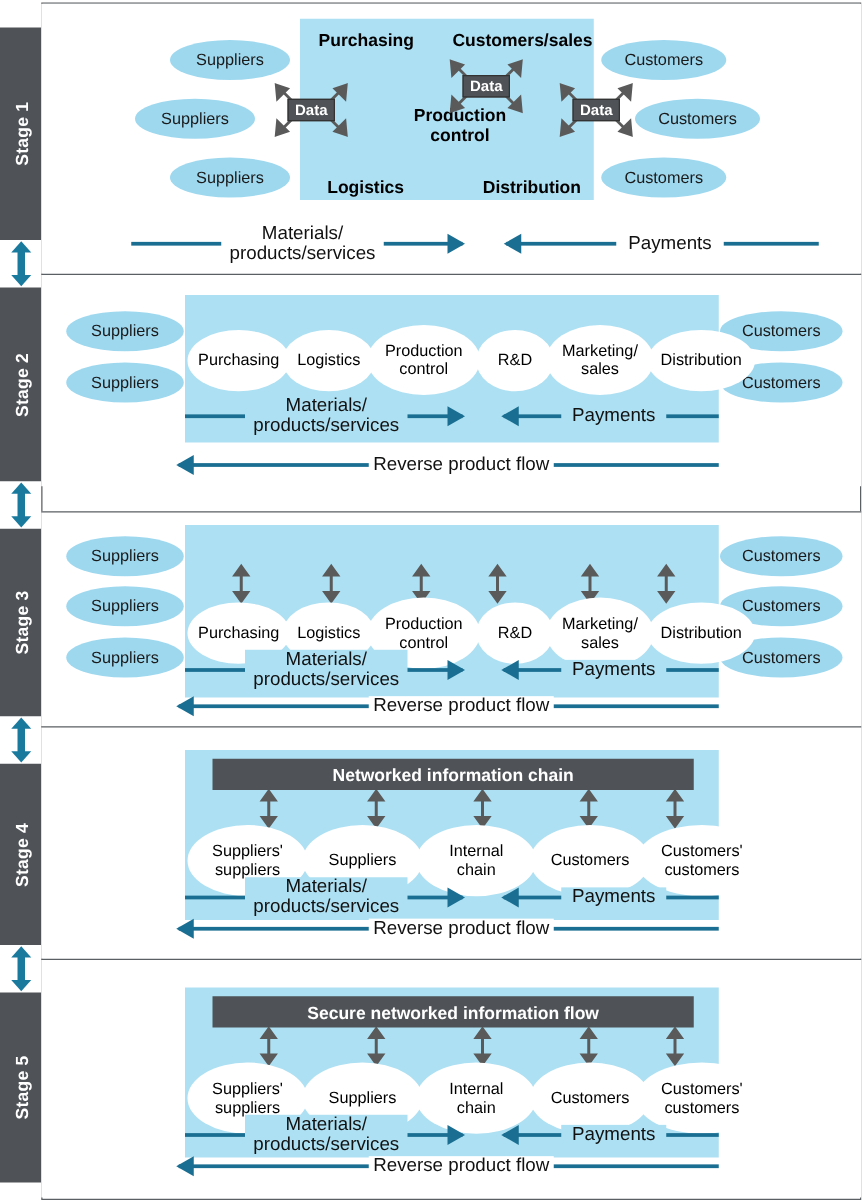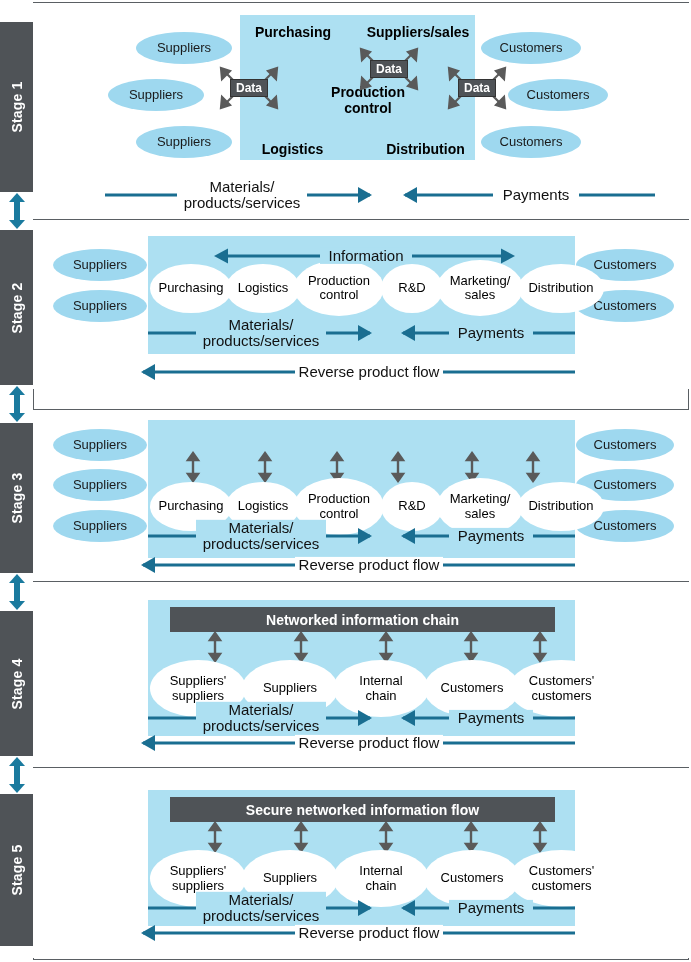--- a/index.html
+++ b/index.html
@@ -130,21 +130,21 @@
       <span>Customers</span>
     </div>
     <div class="ell side" style="left:475px;top:76px;width:100px;height:32px;">
       <span>Customers</span>
     </div>
     <div class="ell side" style="left:448px;top:123px;width:100px;height:32px;">
       <span>Customers</span>
     </div>
 
     <div class="boxlabel" style="left:210px;top:22px;width:100px;">Purchasing</div>
-    <div class="boxlabel" style="left:325px;top:22px;width:120px;">Suppliers/sales</div>
+    <div class="boxlabel" style="left:325px;top:22px;width:120px;">Customers/sales</div>
     <div class="boxlabel" style="left:280px;top:82px;width:110px;">
       <div>Production</div>
       <div>control</div>
     </div>
     <div class="boxlabel" style="left:212px;top:139px;width:95px;">Logistics</div>
     <div class="boxlabel" style="left:340px;top:139px;width:105px;">Distribution</div>
 
     <div class="databadge" style="left:325px;top:45px;width:62px;height:42px;">
       <svg width="62" height="42" viewBox="0 0 62 42">
         <g stroke="#5a5a5a" stroke-width="2.2" fill="#5a5a5a">
@@ -223,30 +223,20 @@
     <div class="ell side" style="left:20px;top:70px;width:94px;height:32px;">
       <span>Suppliers</span>
     </div>
     <div class="ell side" style="left:543px;top:29px;width:98px;height:32px;">
       <span>Customers</span>
     </div>
     <div class="ell side" style="left:543px;top:70px;width:98px;height:32px;">
       <span>Customers</span>
     </div>
 
-    <div class="flowrow" style="left:183px;top:22px;width:297px;">
-      <div class="hline" style="left:6px;width:285px;"></div>
-      <svg style="position:absolute;left:-2px;top:50%;transform:translateY(-50%);" width="14" height="15" viewBox="0 0 14 15">
-        <polygon points="0,7.5 14,0 14,15" fill="#1a6e91"></polygon>
-      </svg>
-      <svg style="position:absolute;right:-2px;top:50%;transform:translateY(-50%);" width="14" height="15" viewBox="0 0 14 15">
-        <polygon points="14,7.5 0,0 0,15" fill="#1a6e91"></polygon>
-      </svg>
-      <div class="flowtext" style="left:104px;width:92px;background:#ade0f2;">Information</div>
-    </div>
 
     <div class="ell chain" style="left:117px;top:44px;width:82px;height:49px;">
       <span>Purchasing</span>
     </div>
     <div class="ell chain" style="left:193px;top:44px;width:74px;height:49px;">
       <span>Logistics</span>
     </div>
     <div class="ell chain" style="left:261px;top:40px;width:90px;height:56px;">
       <span>Production<br>control</span>
     </div>

